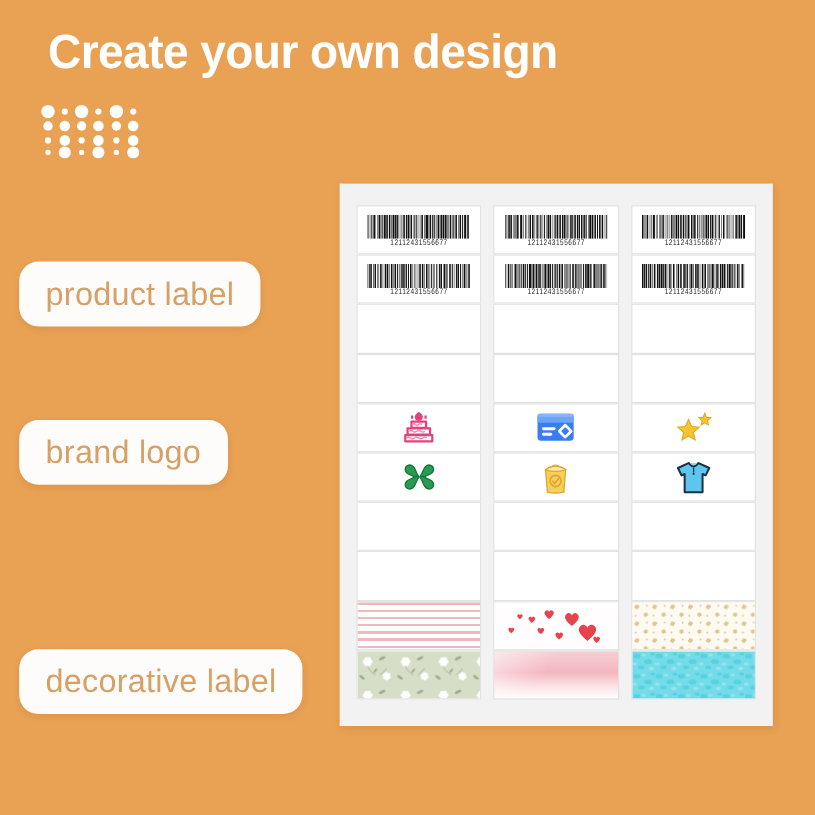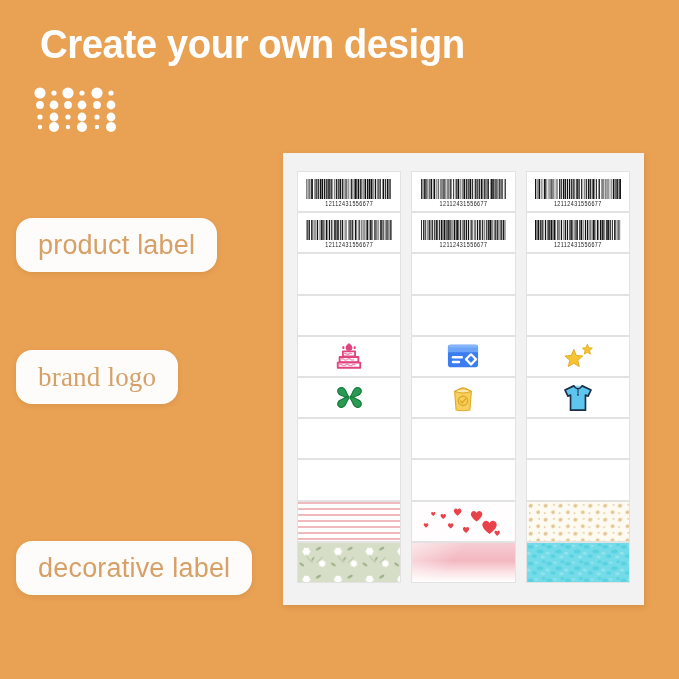--- a/index.html
+++ b/index.html
@@ -52,21 +52,21 @@
     padding: 0 22px;
     box-shadow: 0 2px 5px rgba(120,70,10,0.12);
   }
   .pill-label {
     font-size: 27px;
     color: #d6a066;
     letter-spacing: 0.2px;
     white-space: nowrap;
   }
   .pill-1 { top: 170px; margin-top: 48px; }
-  .pill-2 { top: 350px; font-family: Liberation Serif, serif; }
+  .pill-2 { top: 350px; }
   .pill-3 { top: 541px; }
 
   
   .sheet {
     position: absolute;
     left: 283px;
     top: 153px;
     width: 361px;
     height: 452px;
     background: #f2f2f3;

